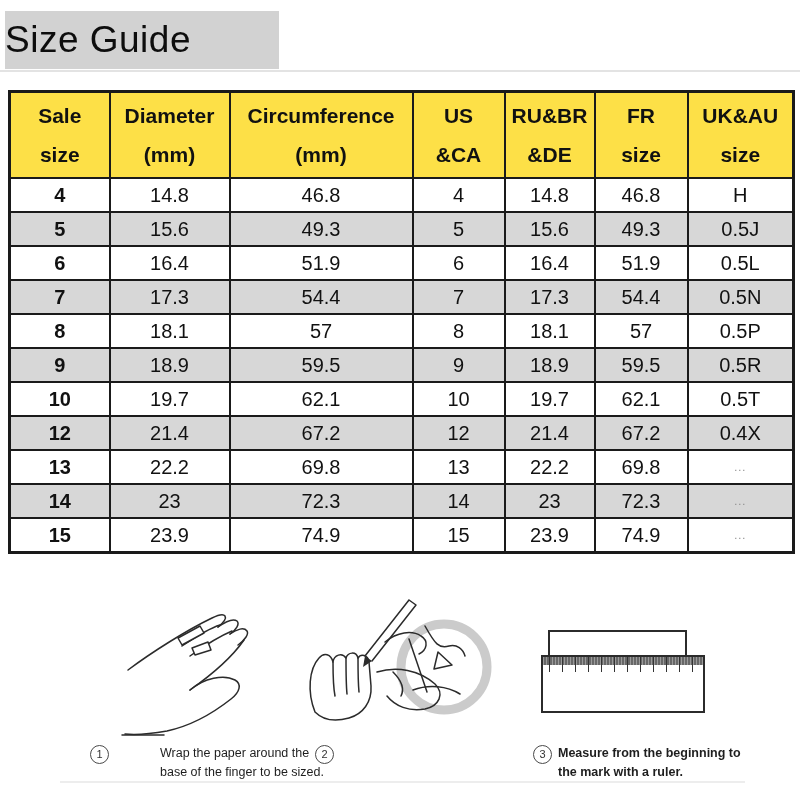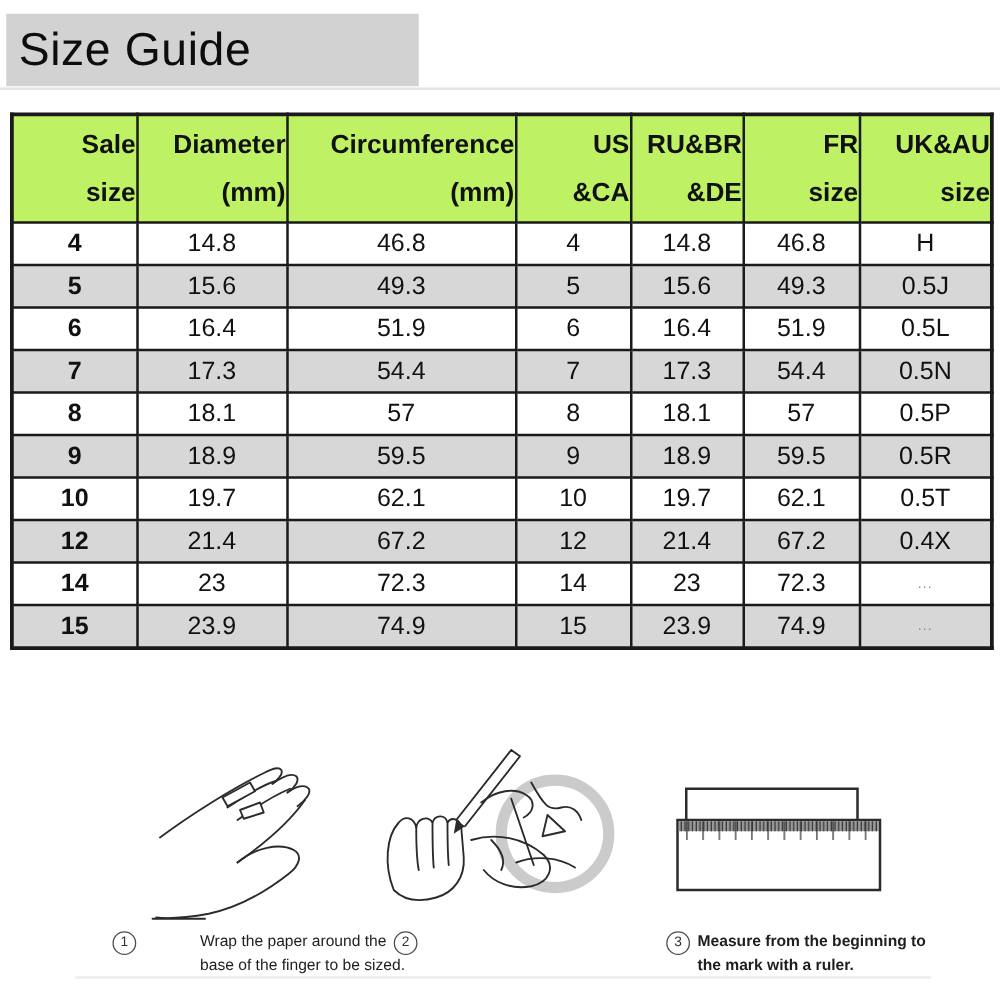--- a/index.html
+++ b/index.html
@@ -2,37 +2,37 @@
 <html><head>
 <meta charset="utf-8">
 <style>
   html,body{margin:0;padding:0;}
   body{
     width:800px;height:800px;position:relative;overflow:hidden;
     background:#ffffff;font-family:"Liberation Sans",sans-serif;color:#111;
   }
   
   .title-box{
-    position:absolute;left:5px;top:11px;width:330px;height:58px;
+    position:absolute;left:5px;top:11px;width:274px;height:58px;
     background:#d2d2d2;display:flex;align-items:center;
-    padding-left:10px;box-sizing:border-box;
+    padding-left:0;box-sizing:border-box;
   }
   .title-box .title{font-size:37px;letter-spacing:.5px;color:#0d0d0d;}
   .top-divider{position:absolute;left:0;top:70px;width:800px;height:2px;background:#e3e3e3;}
 
   
   table.size-table{
     position:absolute;left:8px;top:90px;width:784px;
     border-collapse:collapse;table-layout:fixed;
   }
   table.size-table{border:3px solid #1a1a1a;}
   .size-table th,.size-table td{border:2px solid #1a1a1a;padding:0;}
   .size-table th{
-    background:#bef264;height:84px;font-size:21px;font-weight:bold;
-    text-align:right;vertical-align:middle;
+    background:#fde047;height:84px;font-size:21px;font-weight:bold;
+    text-align:center;vertical-align:middle;
   }
   .size-table th div{line-height:39px;}
   .size-table td{height:32px;text-align:center;font-size:20px;vertical-align:middle;}
   .size-table tbody tr:nth-child(even){background:#d7d7d7;}
   .size-table td.col-sale{font-weight:bold;}
   .size-table td.dots{font-size:11px;color:#8a8a8a;letter-spacing:1px;}
 
   
   .fig{position:absolute;}
   .fig svg{display:block;}
@@ -170,20 +170,29 @@
         <td>0.5T</td>
       </tr>
       <tr>
         <td class="col-sale">12</td>
         <td>21.4</td>
         <td>67.2</td>
         <td>12</td>
         <td>21.4</td>
         <td>67.2</td>
         <td>0.4X</td>
+      </tr>
+      <tr>
+        <td class="col-sale">13</td>
+        <td>22.2</td>
+        <td>69.8</td>
+        <td>13</td>
+        <td>22.2</td>
+        <td>69.8</td>
+        <td class="dots">...</td>
       </tr>
       <tr>
         <td class="col-sale">14</td>
         <td>23</td>
         <td>72.3</td>
         <td>14</td>
         <td>23</td>
         <td>72.3</td>
         <td class="dots">...</td>
       </tr>

